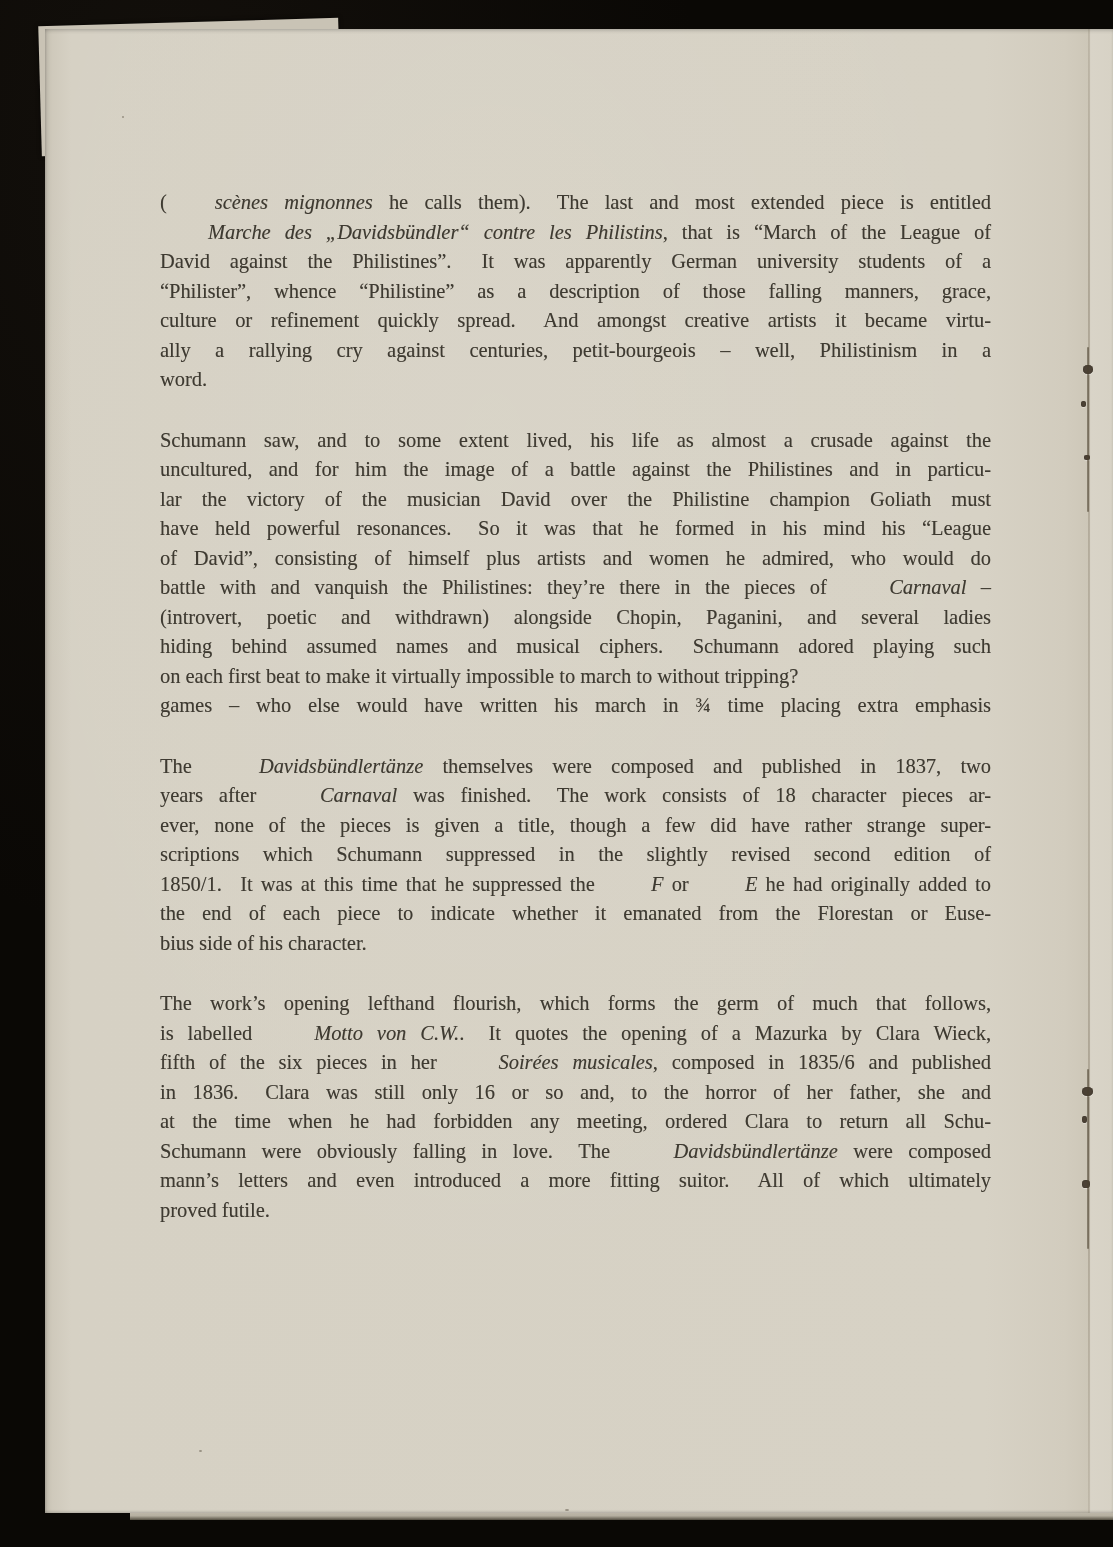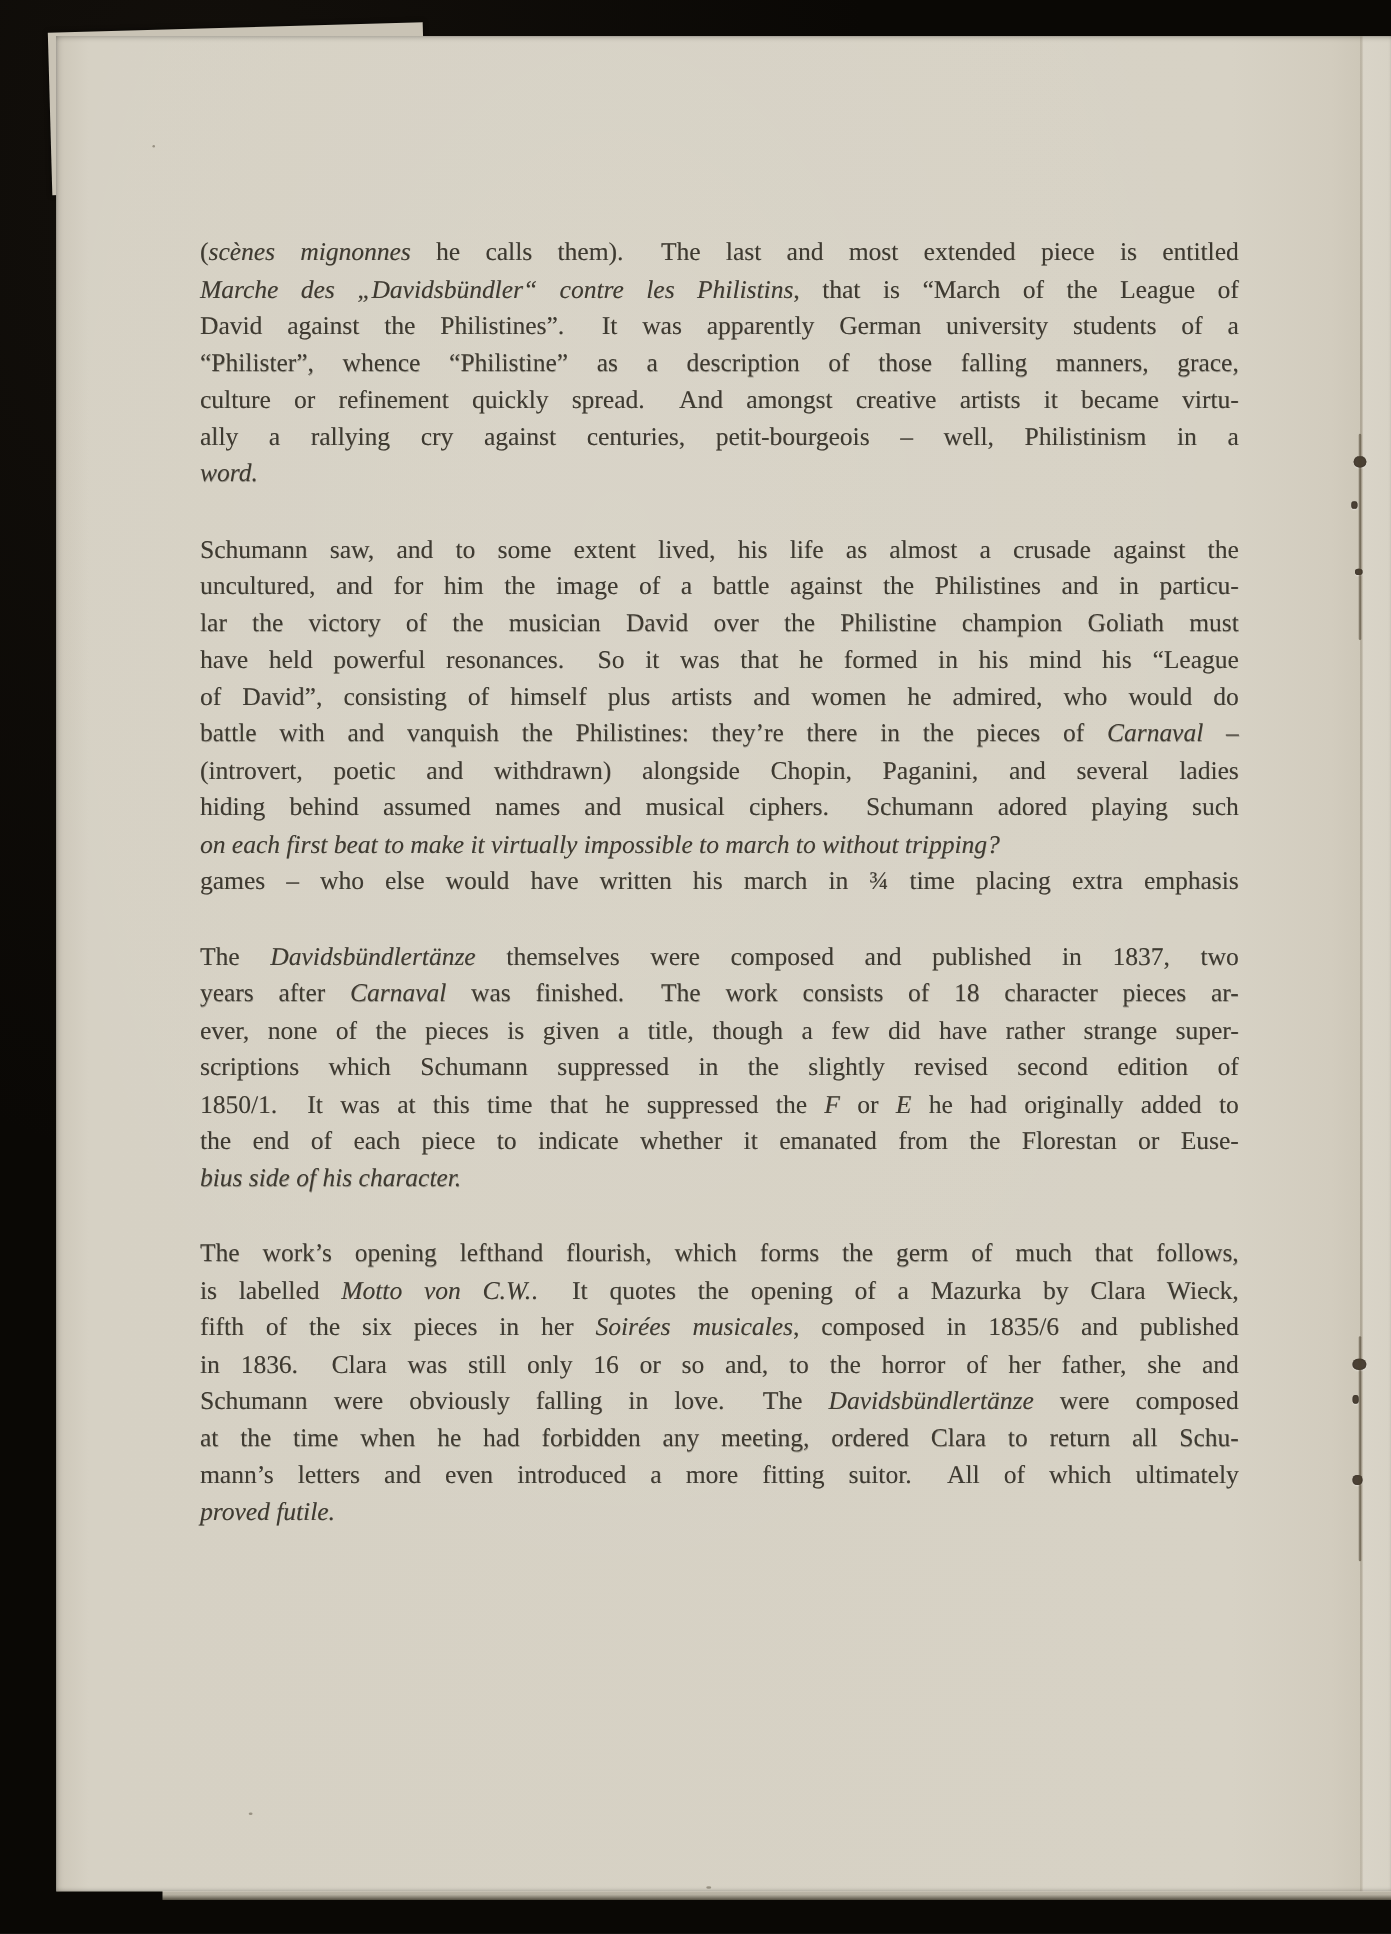--- a/index.html
+++ b/index.html
@@ -61,22 +61,22 @@
     color:#3e3a31;
     text-shadow:0.3px 0.3px 0.45px rgba(62,58,49,0.38);
   }
   .para{margin:0 0 31px 0;}
   .para:last-child{margin-bottom:0;}
   .line{
     text-align:justify;
     text-align-last:justify;
     hyphens:none;
   }
-  .line.last{text-align-last:left;font-style:italic;}
-  .line em{font-style:italic;}
+  .line.last{text-align-last:left;}
+  .line em{font-style:italic;margin-left:48px;}
 </style>
 </head>
 <body>
 
 <div class="scan">
   <div class="under-sheet"></div>
   <div class="under-sheet-bottom"></div>
   <div class="page">
     <div class="crease"></div>
     <div id="binding-extras">
@@ -121,20 +121,20 @@
           <div class="line"><span>scriptions which Schumann suppressed in the slightly revised second edition of</span></div>
           <div class="line"><span>1850/1.  It was at this time that he suppressed the </span><em>F</em><span> or </span><em>E</em><span> he had originally added to</span></div>
           <div class="line"><span>the end of each piece to indicate whether it emanated from the Florestan or Euse-</span></div>
           <div class="line last"><span>bius side of his character.</span></div>
         </div>
         <div class="para">
           <div class="line"><span>The work’s opening lefthand flourish, which forms the germ of much that follows,</span></div>
           <div class="line"><span>is labelled </span><em>Motto von C.W.</em><span>.  It quotes the opening of a Mazurka by Clara Wieck,</span></div>
           <div class="line"><span>fifth of the six pieces in her </span><em>Soirées musicales</em><span>, composed in 1835/6 and published</span></div>
           <div class="line"><span>in 1836.  Clara was still only 16 or so and, to the horror of her father, she and</span></div>
+          <div class="line"><span>at the time when he had forbidden any meeting, ordered Clara to return all Schu-</span></div>
           <div class="line"><span>Schumann were obviously falling in love.  The </span><em>Davidsbündlertänze</em><span> were composed</span></div>
-          <div class="line"><span>at the time when he had forbidden any meeting, ordered Clara to return all Schu-</span></div>
           <div class="line"><span>mann’s letters and even introduced a more fitting suitor.  All of which ultimately</span></div>
           <div class="line last"><span>proved futile.</span></div>
         </div>
       </div>
   </div>
 </div>
 
 </body></html>

